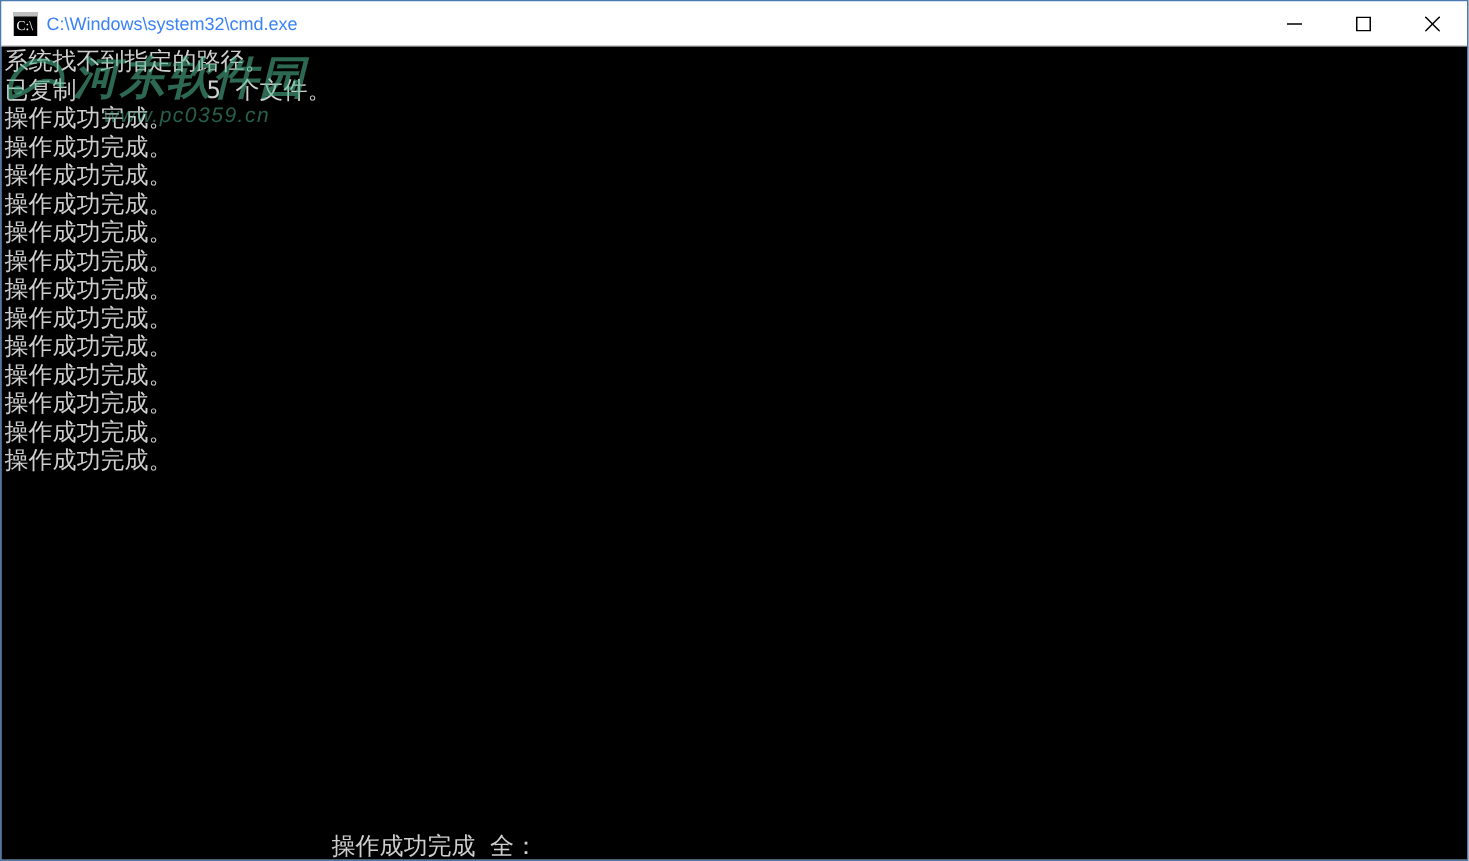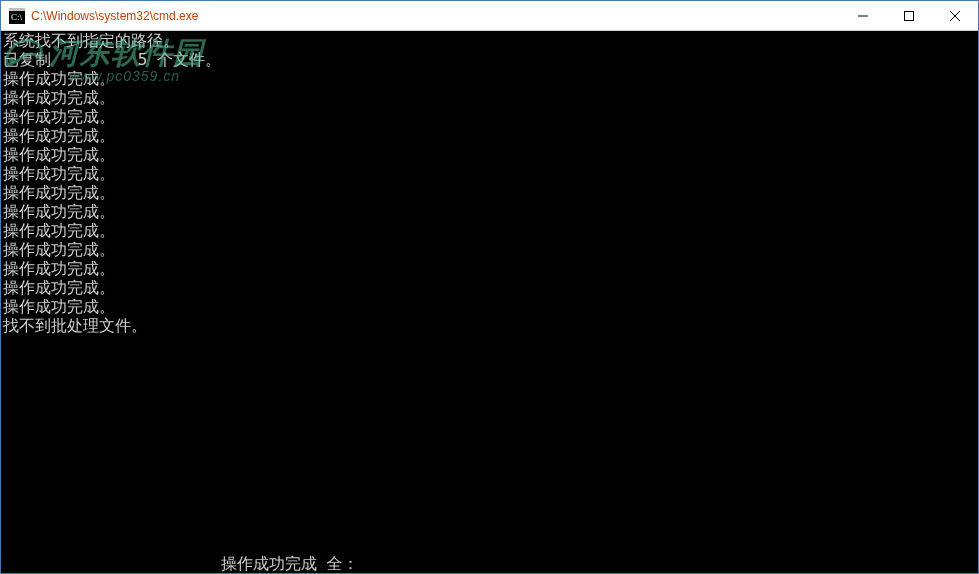--- a/index.html
+++ b/index.html
@@ -15,21 +15,21 @@
     display: flex; align-items: center;
     border-bottom: 1px solid #d0d0d0;
     position: relative;
   }
   .title-icon {
     width: 16px; height: 16px; margin: 0 6px 0 8px;
     display: flex; align-items: center; justify-content: center;
   }
   .title-icon svg { width: 16px; height: 16px; }
   .title-text {
-    font-size: 12px; color: #c2410c; flex: 0 0 auto;
+    font-size: 12px; color: #3b82f6; flex: 0 0 auto;
   }
   .window-controls {
     margin-left: auto; display: flex; height: 100%;
   }
   .wc-btn {
     width: 46px; height: 100%;
     display: flex; align-items: center; justify-content: center;
     background: transparent; border: none; cursor: pointer;
     color: #000;
   }
@@ -120,21 +120,20 @@
       <div class="console-line">操作成功完成。</div>
       <div class="console-line">操作成功完成。</div>
       <div class="console-line">操作成功完成。</div>
       <div class="console-line">操作成功完成。</div>
       <div class="console-line">操作成功完成。</div>
       <div class="console-line">操作成功完成。</div>
       <div class="console-line">操作成功完成。</div>
       <div class="console-line">操作成功完成。</div>
       <div class="console-line">操作成功完成。</div>
       <div class="console-line">操作成功完成。</div>
-      <div class="console-line">找不到批处理文件。</div>
     </div>
     <div class="bottom-line">操作成功完成 全：</div>
 
     <div class="watermark">
       <div class="wm-top">
         <span class="wm-logo">
           <svg viewBox="0 0 42 34">
             <path d="M4 30 Q2 18 12 10 Q22 2 34 8 Q40 12 38 22 Q28 16 20 22 Q12 28 4 30 Z" fill="none" stroke="rgba(80,190,150,0.55)" stroke-width="3"></path>
             <circle cx="9" cy="25" r="3" fill="rgba(80,190,150,0.55)"></circle>
           </svg>

